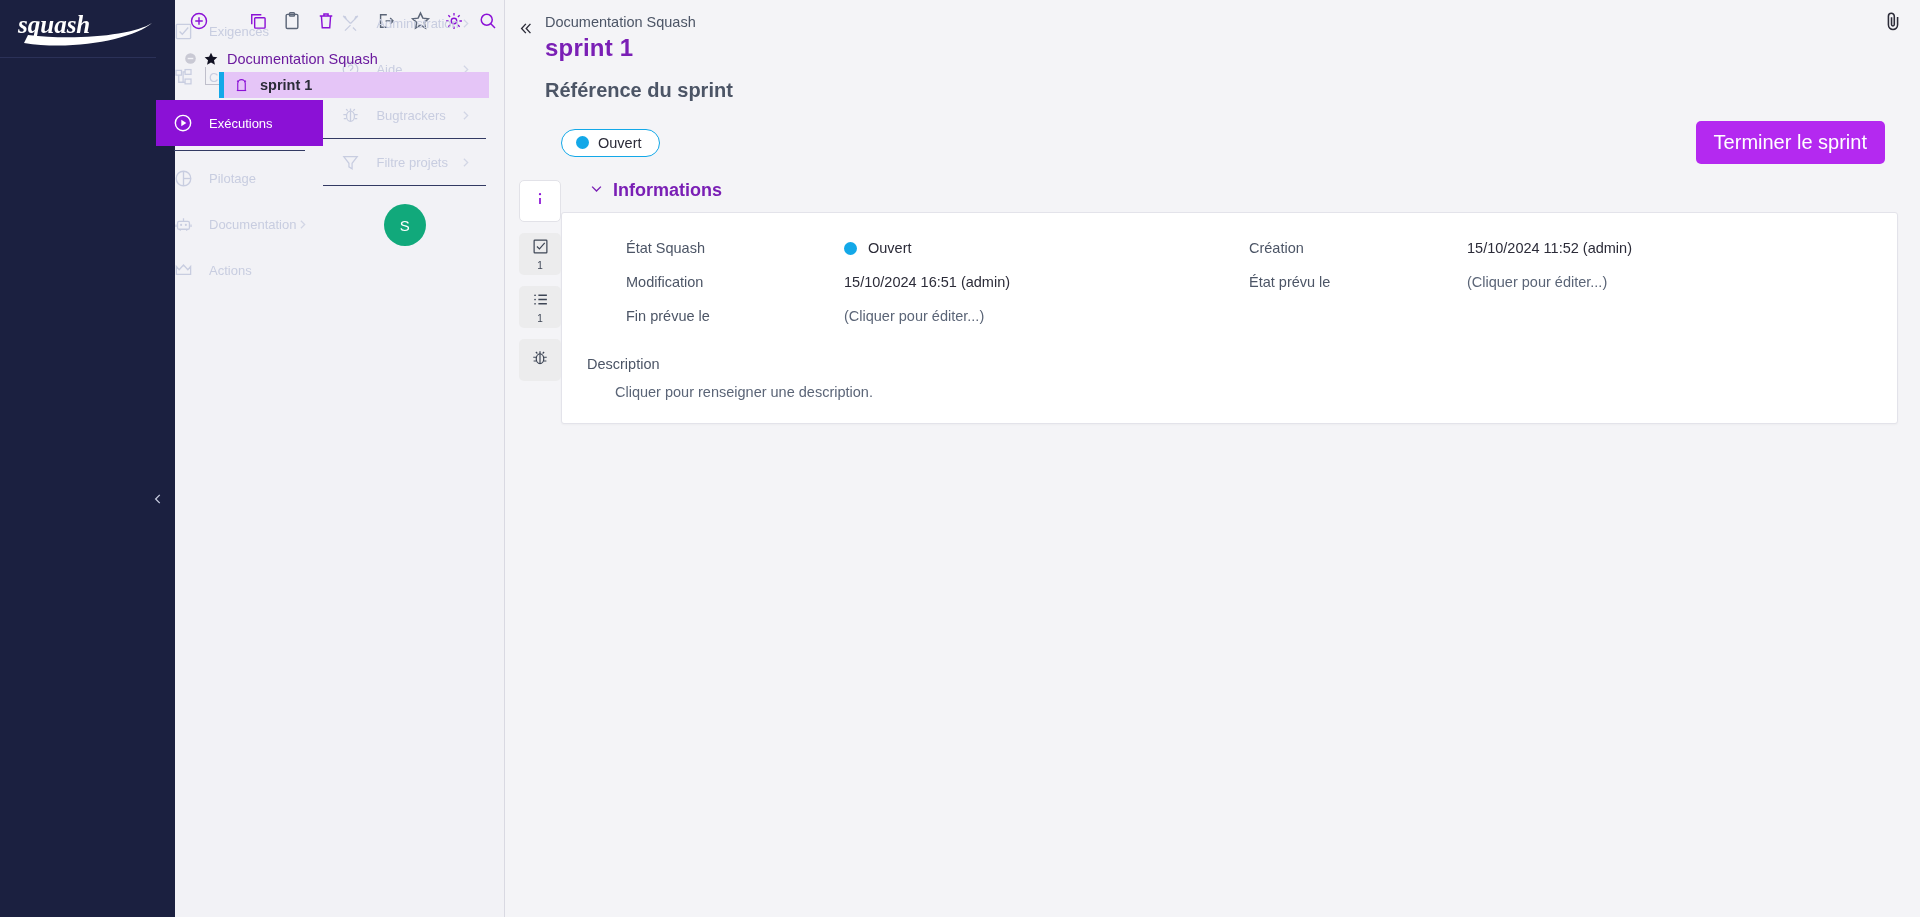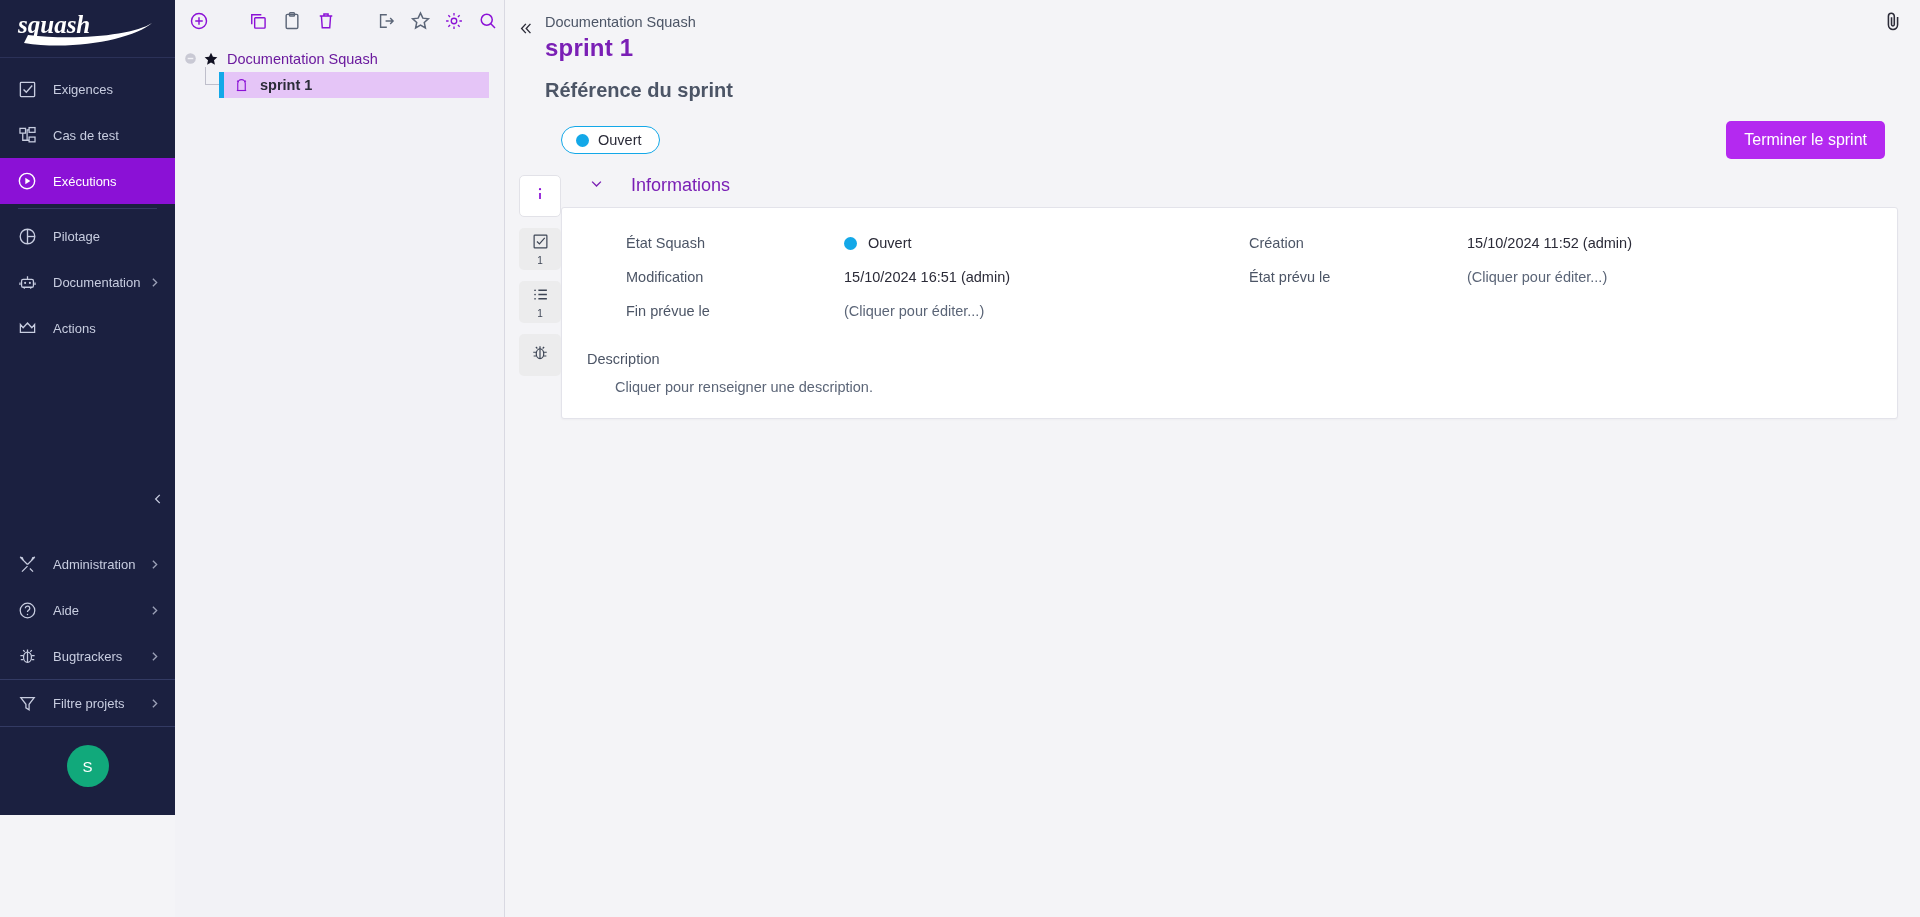--- a/index.html
+++ b/index.html
@@ -6,23 +6,23 @@
   html, body {
     width: 1920px; height: 917px;
     overflow: hidden;
     font-family: "Liberation Sans", sans-serif;
     background: #f4f4f7;
   }
   .app { display: flex; width: 1920px; height: 917px; }
 
   
   .nav {
-    width: 175px; min-width: 175px; height: 815px;
+    width: 175px; min-width: 175px; height: 917px;
     background: #1b2040;
-    display: flex; flex-direction: column;
+    display: flex; flex-direction: row;
     position: relative;
     color: #c5cbdc;
   }
   .nav-logo {
     height: 58px; display: flex; align-items: center; padding-left: 14px;
     border-bottom: 1px solid #2b3158;
   }
   .nav-logo svg { display: block; }
   .nav-group { padding-top: 8px; }
   .nav-item {
@@ -116,39 +116,39 @@
   .status-pill {
     display: inline-flex; align-items: center; gap: 9px;
     border: 1px solid #13a8e8; border-radius: 17px;
     background: #fff; padding: 5px 17px 5px 14px;
     font-size: 14.5px; color: #2b2b38; cursor: pointer;
   }
   .dot { width: 13px; height: 13px; border-radius: 50%; background: #13a8e8; display:inline-block; }
   .btn-primary {
     margin-left: auto;
     background: #b429f0; color: #fff; border: none; border-radius: 5px;
-    padding: 10px 18px; font-size: 16px; cursor: pointer;
+    padding: 10px 18px; font-size: 20px; cursor: pointer;
     font-family: "Liberation Sans", sans-serif;
   }
 
   .content-area { display: flex; margin-top: 16px; padding-right: 22px; }
   .vtabs { width: 56px; min-width: 56px; padding-left: 14px; display:flex; flex-direction:column; gap: 11px; }
   .vtab {
     width: 42px; height: 42px; border-radius: 5px;
     background: #ececed; display: flex; flex-direction: column;
     align-items: center; justify-content: center; cursor: pointer;
     position: relative; color: #3d4555;
   }
   .vtab.active { background: #fff; border: 1px solid #e2e2e8; color: #8b11d6; }
   .vtab .cnt { font-size: 10px; line-height: 10px; margin-top: 2px; color: #3d4555; }
 
   .panel-col { flex: 1 1 auto; }
   .panel-title {
-    display: flex; align-items: center; gap: 27px;
-    color: #7a1fb5; font-size: 18px; font-weight: normal;
+    display: flex; align-items: center; gap: 9px;
+    color: #7a1fb5; font-size: 18px; font-weight: bold;
     padding-left: 28px; margin-bottom: 11px; cursor: pointer;
   }
   .card {
     background: #fff; border: 1px solid #e3e3ea; border-radius: 3px;
     padding: 21px 25px 23px 25px;
     box-shadow: 0 1px 2px rgba(0,0,0,0.03);
   }
   .grid2 { display: flex; margin-left: 39px; }
   .col { width: 50%; }
   .frow { display: flex; align-items: center; height: 28px; margin-bottom: 6px; }

